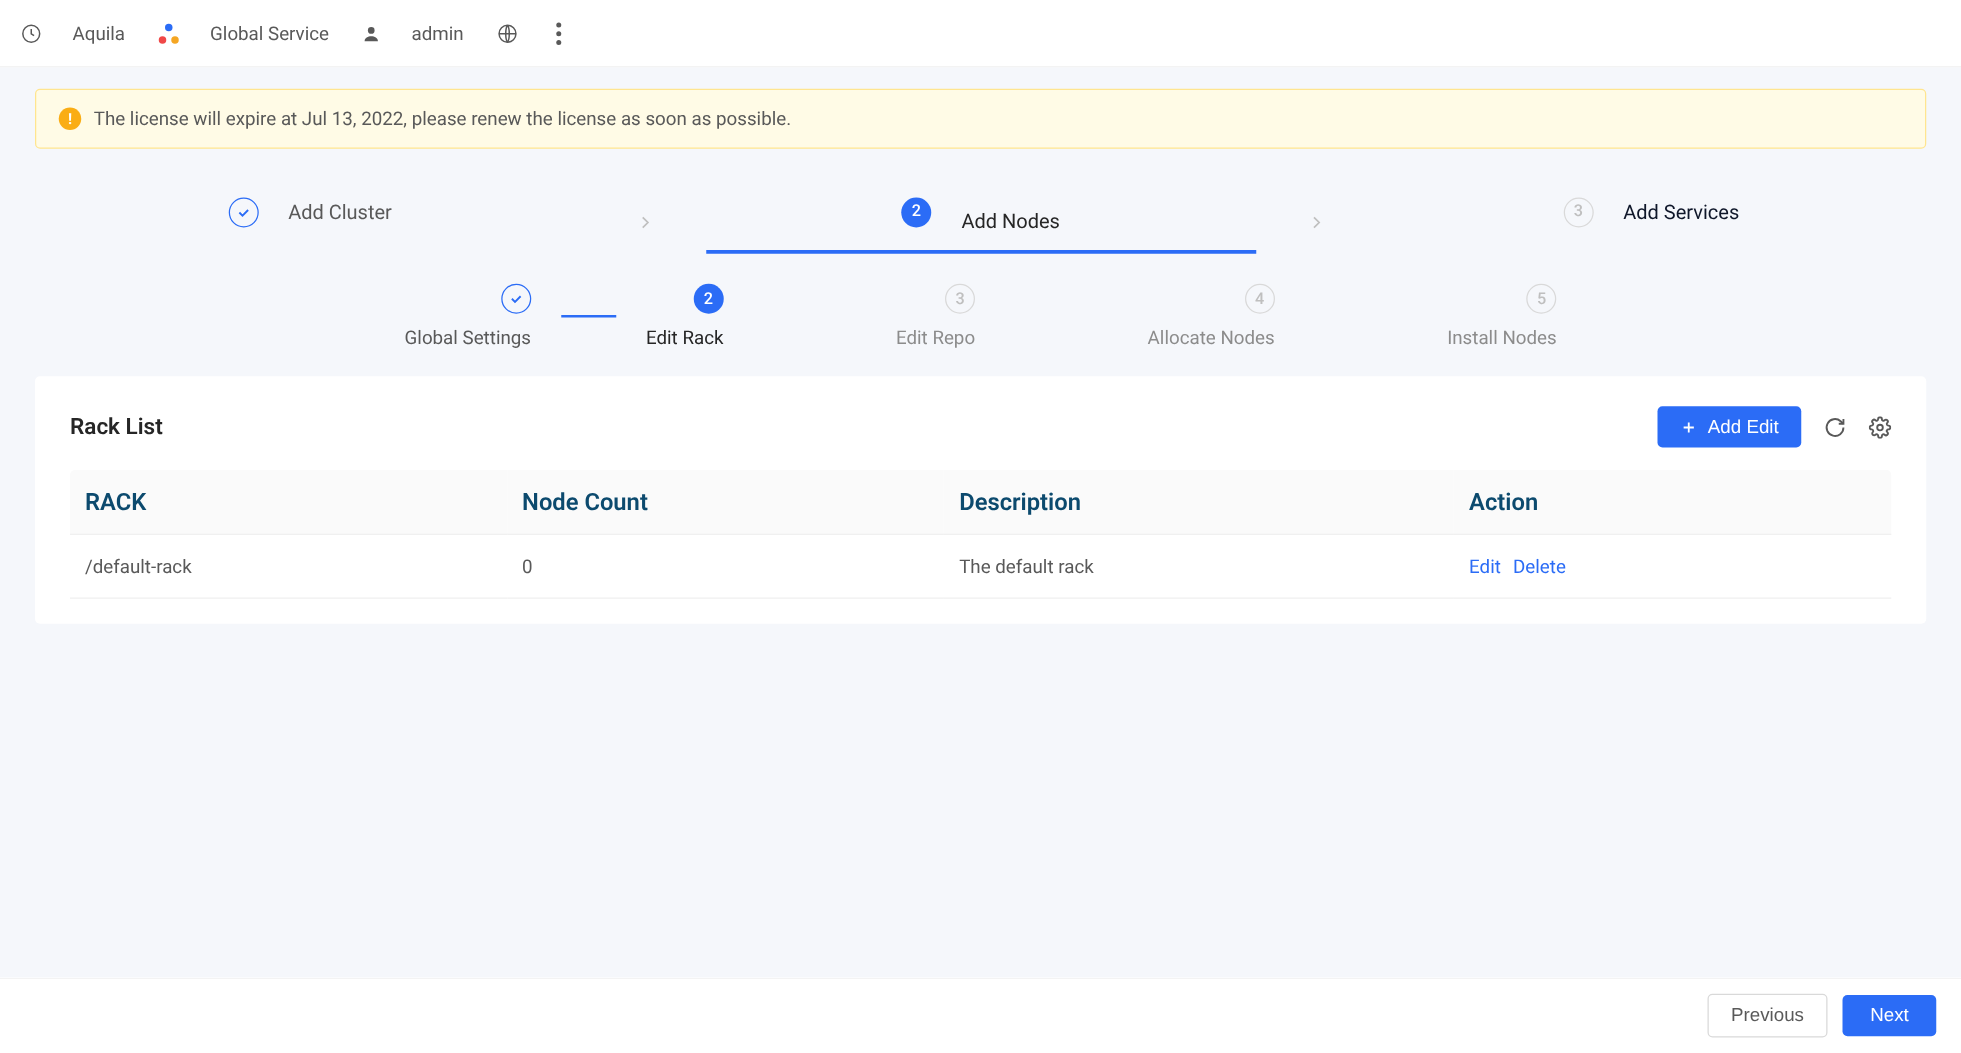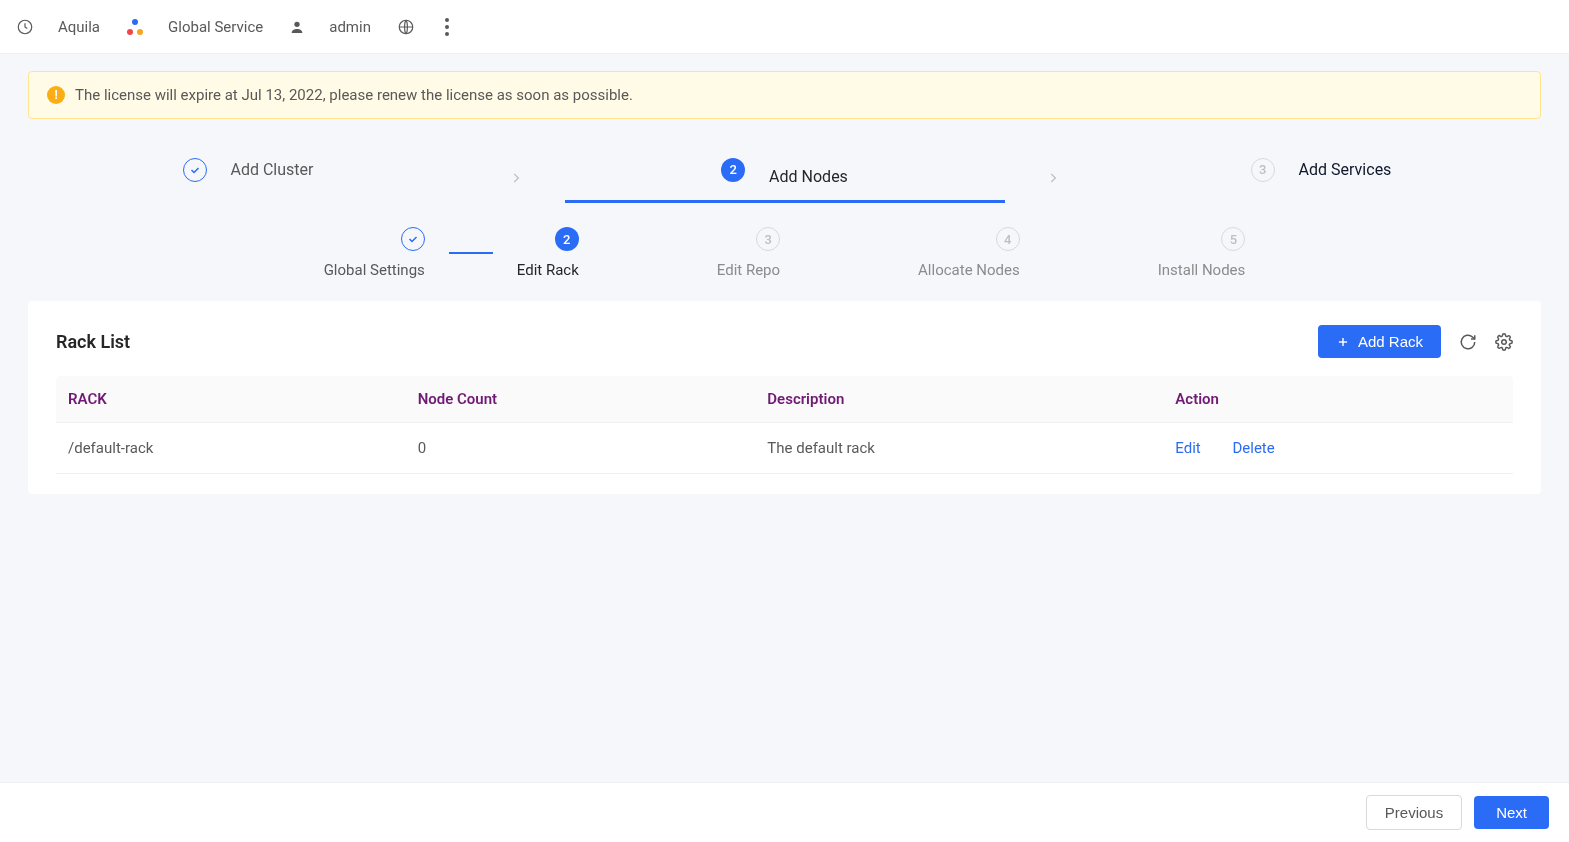--- a/index.html
+++ b/index.html
@@ -124,29 +124,29 @@
     .card-actions { display:flex; align-items:center; gap:18px; }
     .btn-primary {
       background:#2b6cf6; color:#fff; border:none; border-radius:4px;
       padding: 8px 18px; font-size:15px; display:flex; align-items:center; gap:8px; cursor:pointer;
     }
     .icon-btn { cursor:pointer; color:#595959; display:flex; }
 
     
     table { width:100%; border-collapse:collapse; }
     thead th {
-      text-align:left; font-weight:600; font-size:15px; color:#701a75;
+      text-align:left; font-weight:600; font-size:19px; color:#0c4a6e;
       background:#fafafa; padding: 14px 12px; border-bottom:1px solid #f0f0f0;
     }
     thead th:first-child { border-top-left-radius:4px;}
     thead th:last-child { border-top-right-radius:4px;}
     tbody td {
       padding: 16px 12px; font-size:15px; color:#595959; border-bottom:1px solid #f0f0f0;
     }
-    .link-action { color:#2b6cf6; cursor:pointer; margin-right:28px; }
+    .link-action { color:#2b6cf6; cursor:pointer; margin-right:6px; }
 
     
     .footer {
       height:60px; display:flex; align-items:center; justify-content:flex-end;
       gap:12px; padding: 0 20px; border-top:1px solid #f0f0f0; background:#fff;
       position: fixed; bottom:0; left:0; right:12px; width:1569px;
     }
     .btn-default {
       background:#fff; color:#595959; border:1px solid #d9d9d9; border-radius:4px;
       padding: 8px 18px; font-size:15px; cursor:pointer;
@@ -264,21 +264,21 @@
 
   <div class="card">
     <div class="card-header">
       <div class="card-title">Rack List</div>
       <div class="card-actions">
         <button class="btn-primary">
           <svg width="14" height="14" viewBox="0 0 24 24" fill="none" stroke="#fff" stroke-width="2.5">
               <line x1="12" y1="5" x2="12" y2="19"></line>
               <line x1="5" y1="12" x2="19" y2="12"></line>
             </svg>
-          <span>Add Rack</span>
+          <span>Add Edit</span>
         </button>
         <span class="icon-btn">
           <svg width="18" height="18" viewBox="0 0 24 24" fill="none" stroke="#595959" stroke-width="2">
               <path d="M21 12a9 9 0 1 1-3-6.7L21 8"></path>
               <polyline points="21 3 21 8 16 8"></polyline>
             </svg>
         </span>
         <span class="icon-btn">
           <svg width="18" height="18" viewBox="0 0 24 24" fill="none" stroke="#595959" stroke-width="2">
               <circle cx="12" cy="12" r="3"></circle>

